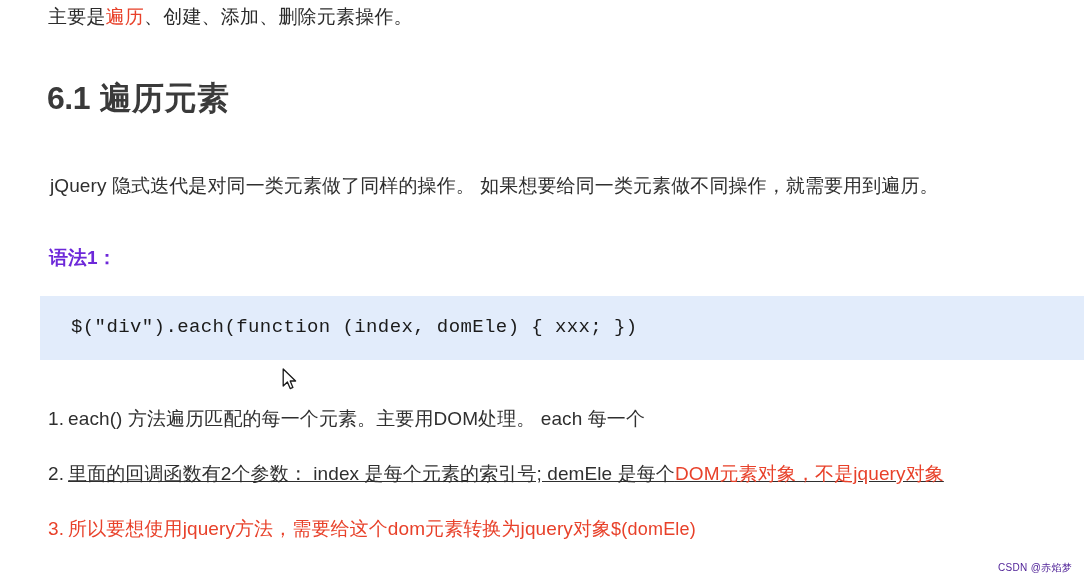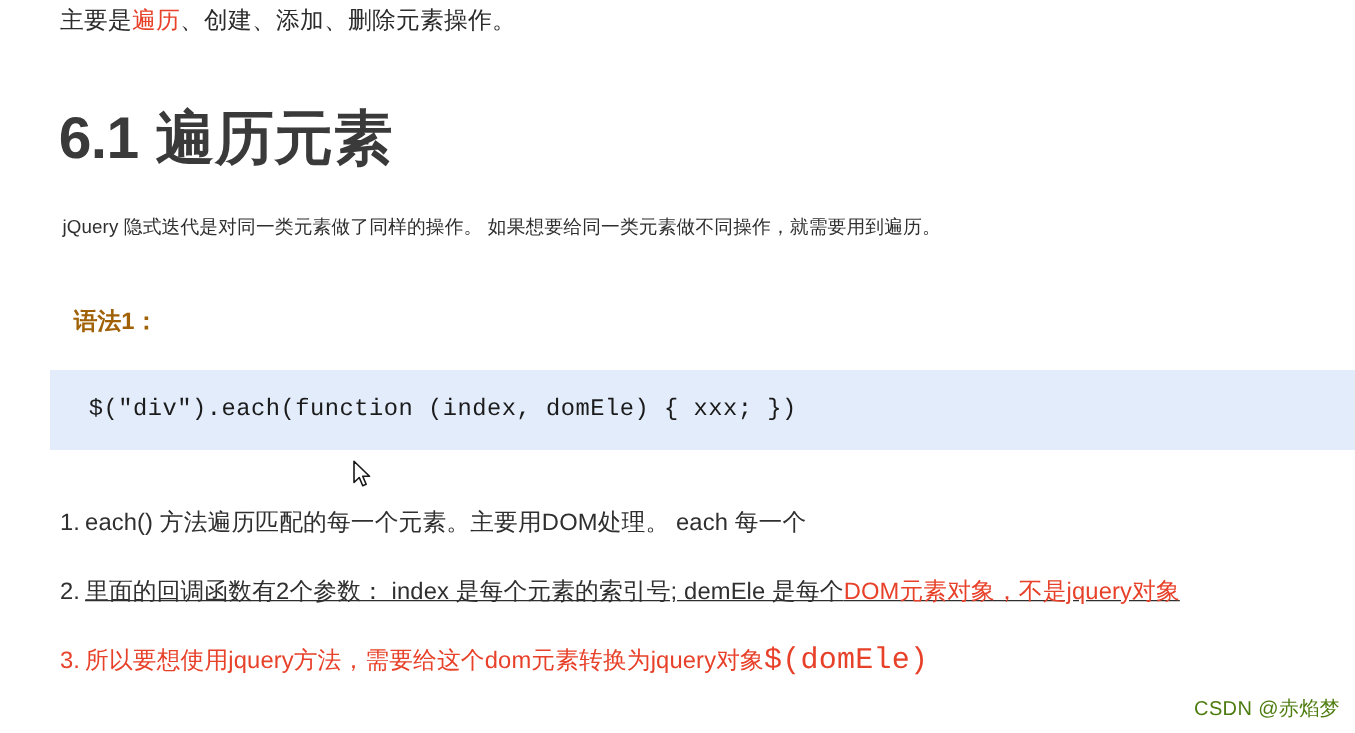--- a/index.html
+++ b/index.html
@@ -35,52 +35,52 @@
   }
   .intro-line .red {
     color: #e8412a;
   }
 
   
   .section-heading {
     position: absolute;
     left: 47px;
     top: 48px;
-    font-size: 47px;
+    font-size: 32px;
     line-height: 46px;
     font-weight: bold;
     color: #3a3a3a;
     letter-spacing: 0.5px;
     white-space: nowrap;
   }
   .section-heading .num {
     letter-spacing: -0.5px;
   }
 
   
   .body-paragraph {
     position: absolute;
     left: 50px;
     top: 152px;
-    font-size: 15px;
+    font-size: 19px;
     line-height: 30px;
     color: #2f2f2f;
     white-space: nowrap;
     letter-spacing: 0.1px;
   }
 
   
   .syntax-label {
     position: absolute;
-    left: 59px;
+    left: 49px;
     top: 244px;
     font-size: 19px;
     line-height: 28px;
     font-weight: bold;
-    color: #a16207;
+    color: #6d28d9;
     white-space: nowrap;
   }
 
   
   .code-block {
     position: absolute;
     left: 40px;
     top: 296px;
     width: 1044px;
     height: 64px;
@@ -112,43 +112,43 @@
   .list-item .marker {
     display: inline-block;
     margin-right: 4px;
   }
   .list-item-1 { top: 404px; text-align: center; }
   .list-item-2 { top: 459px; text-decoration: underline; }
   .list-item-3 { top: 514px; color: #e8412a; }
 
   .list-item .red { color: #e8412a; }
   .mono {
-    font-family: Liberation Mono, monospace;
-    font-size: 24px;
+    font-family: Liberation Sans, sans-serif;
+    font-size: 18px;
     letter-spacing: 0.2px;
   }
 
   
   .cursor {
     position: absolute;
     left: 282px;
     top: 368px;
     width: 16px;
     height: 24px;
     pointer-events: none;
   }
 
   
   .watermark {
     position: absolute;
     right: 12px;
     bottom: 8px;
-    font-size: 16px;
+    font-size: 10px;
     line-height: 20px;
-    color: #4d7c0f;
+    color: #4c1d95;
     white-space: nowrap;
     letter-spacing: 0.3px;
   }
 </style>
 </head>
 <body>
 
 <div class="page">
 
   <div class="intro-line"><span>主要是</span><span class="red">遍历</span><span>、创建、添加、删除元素操作。</span></div>

